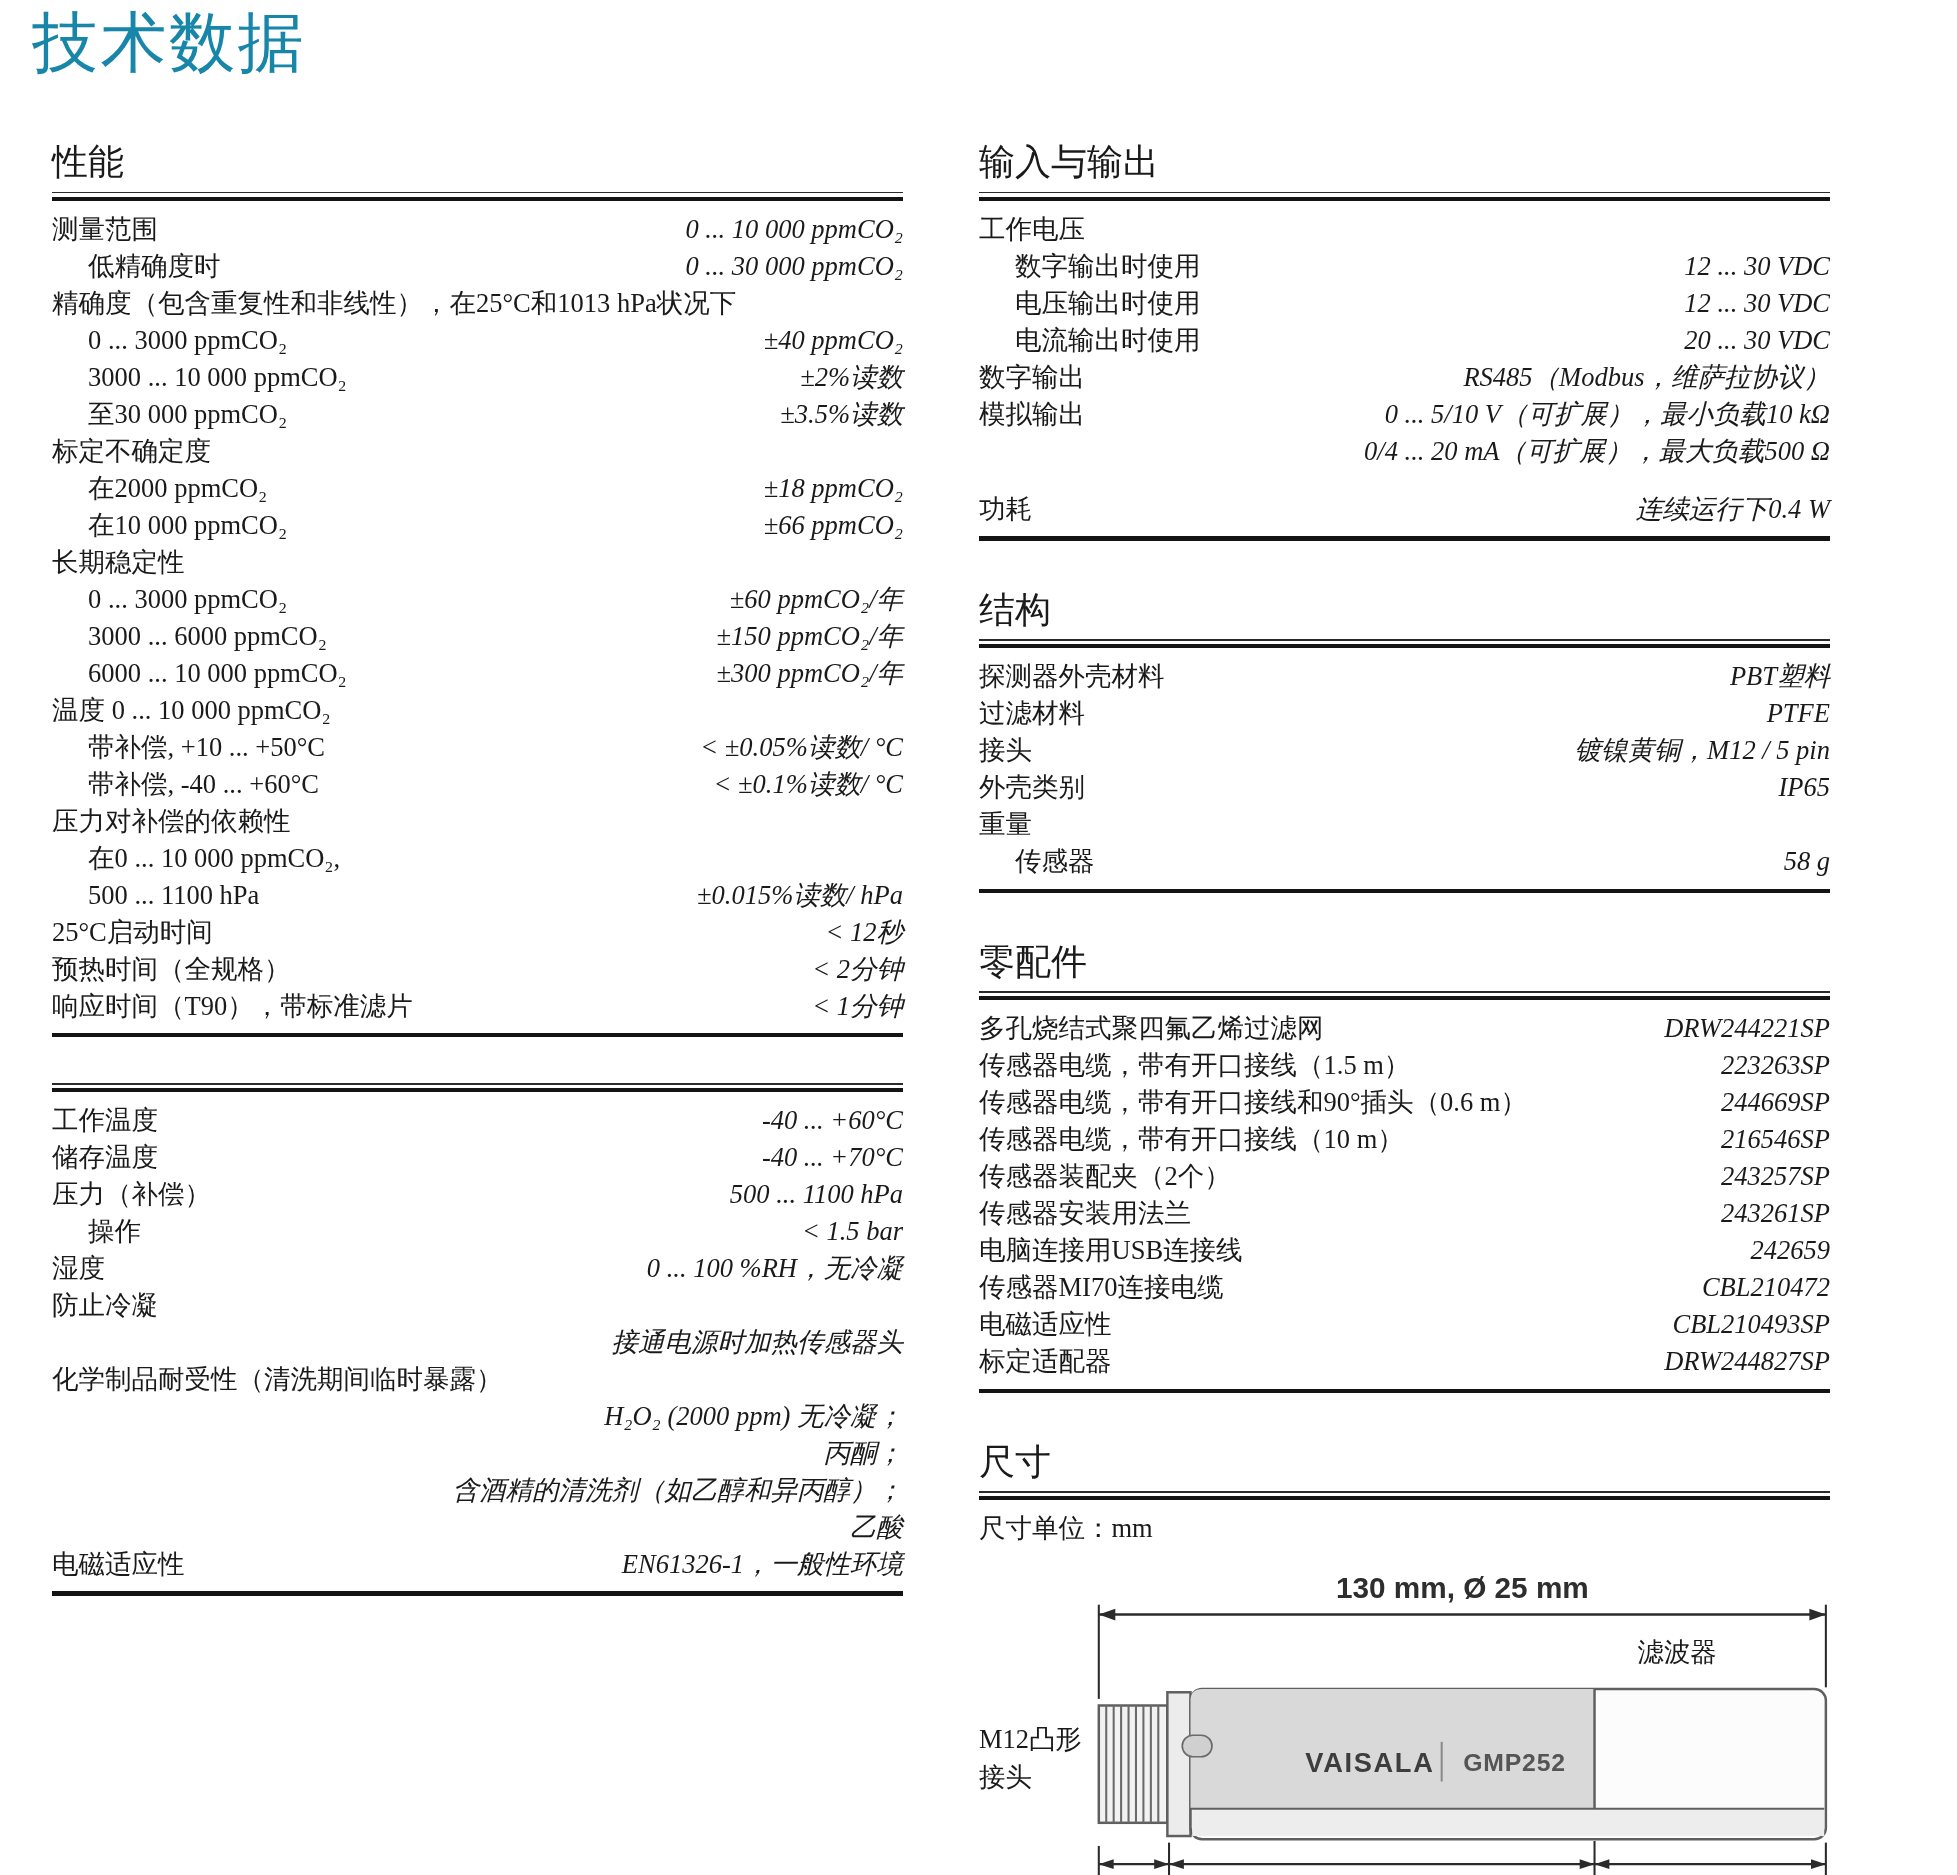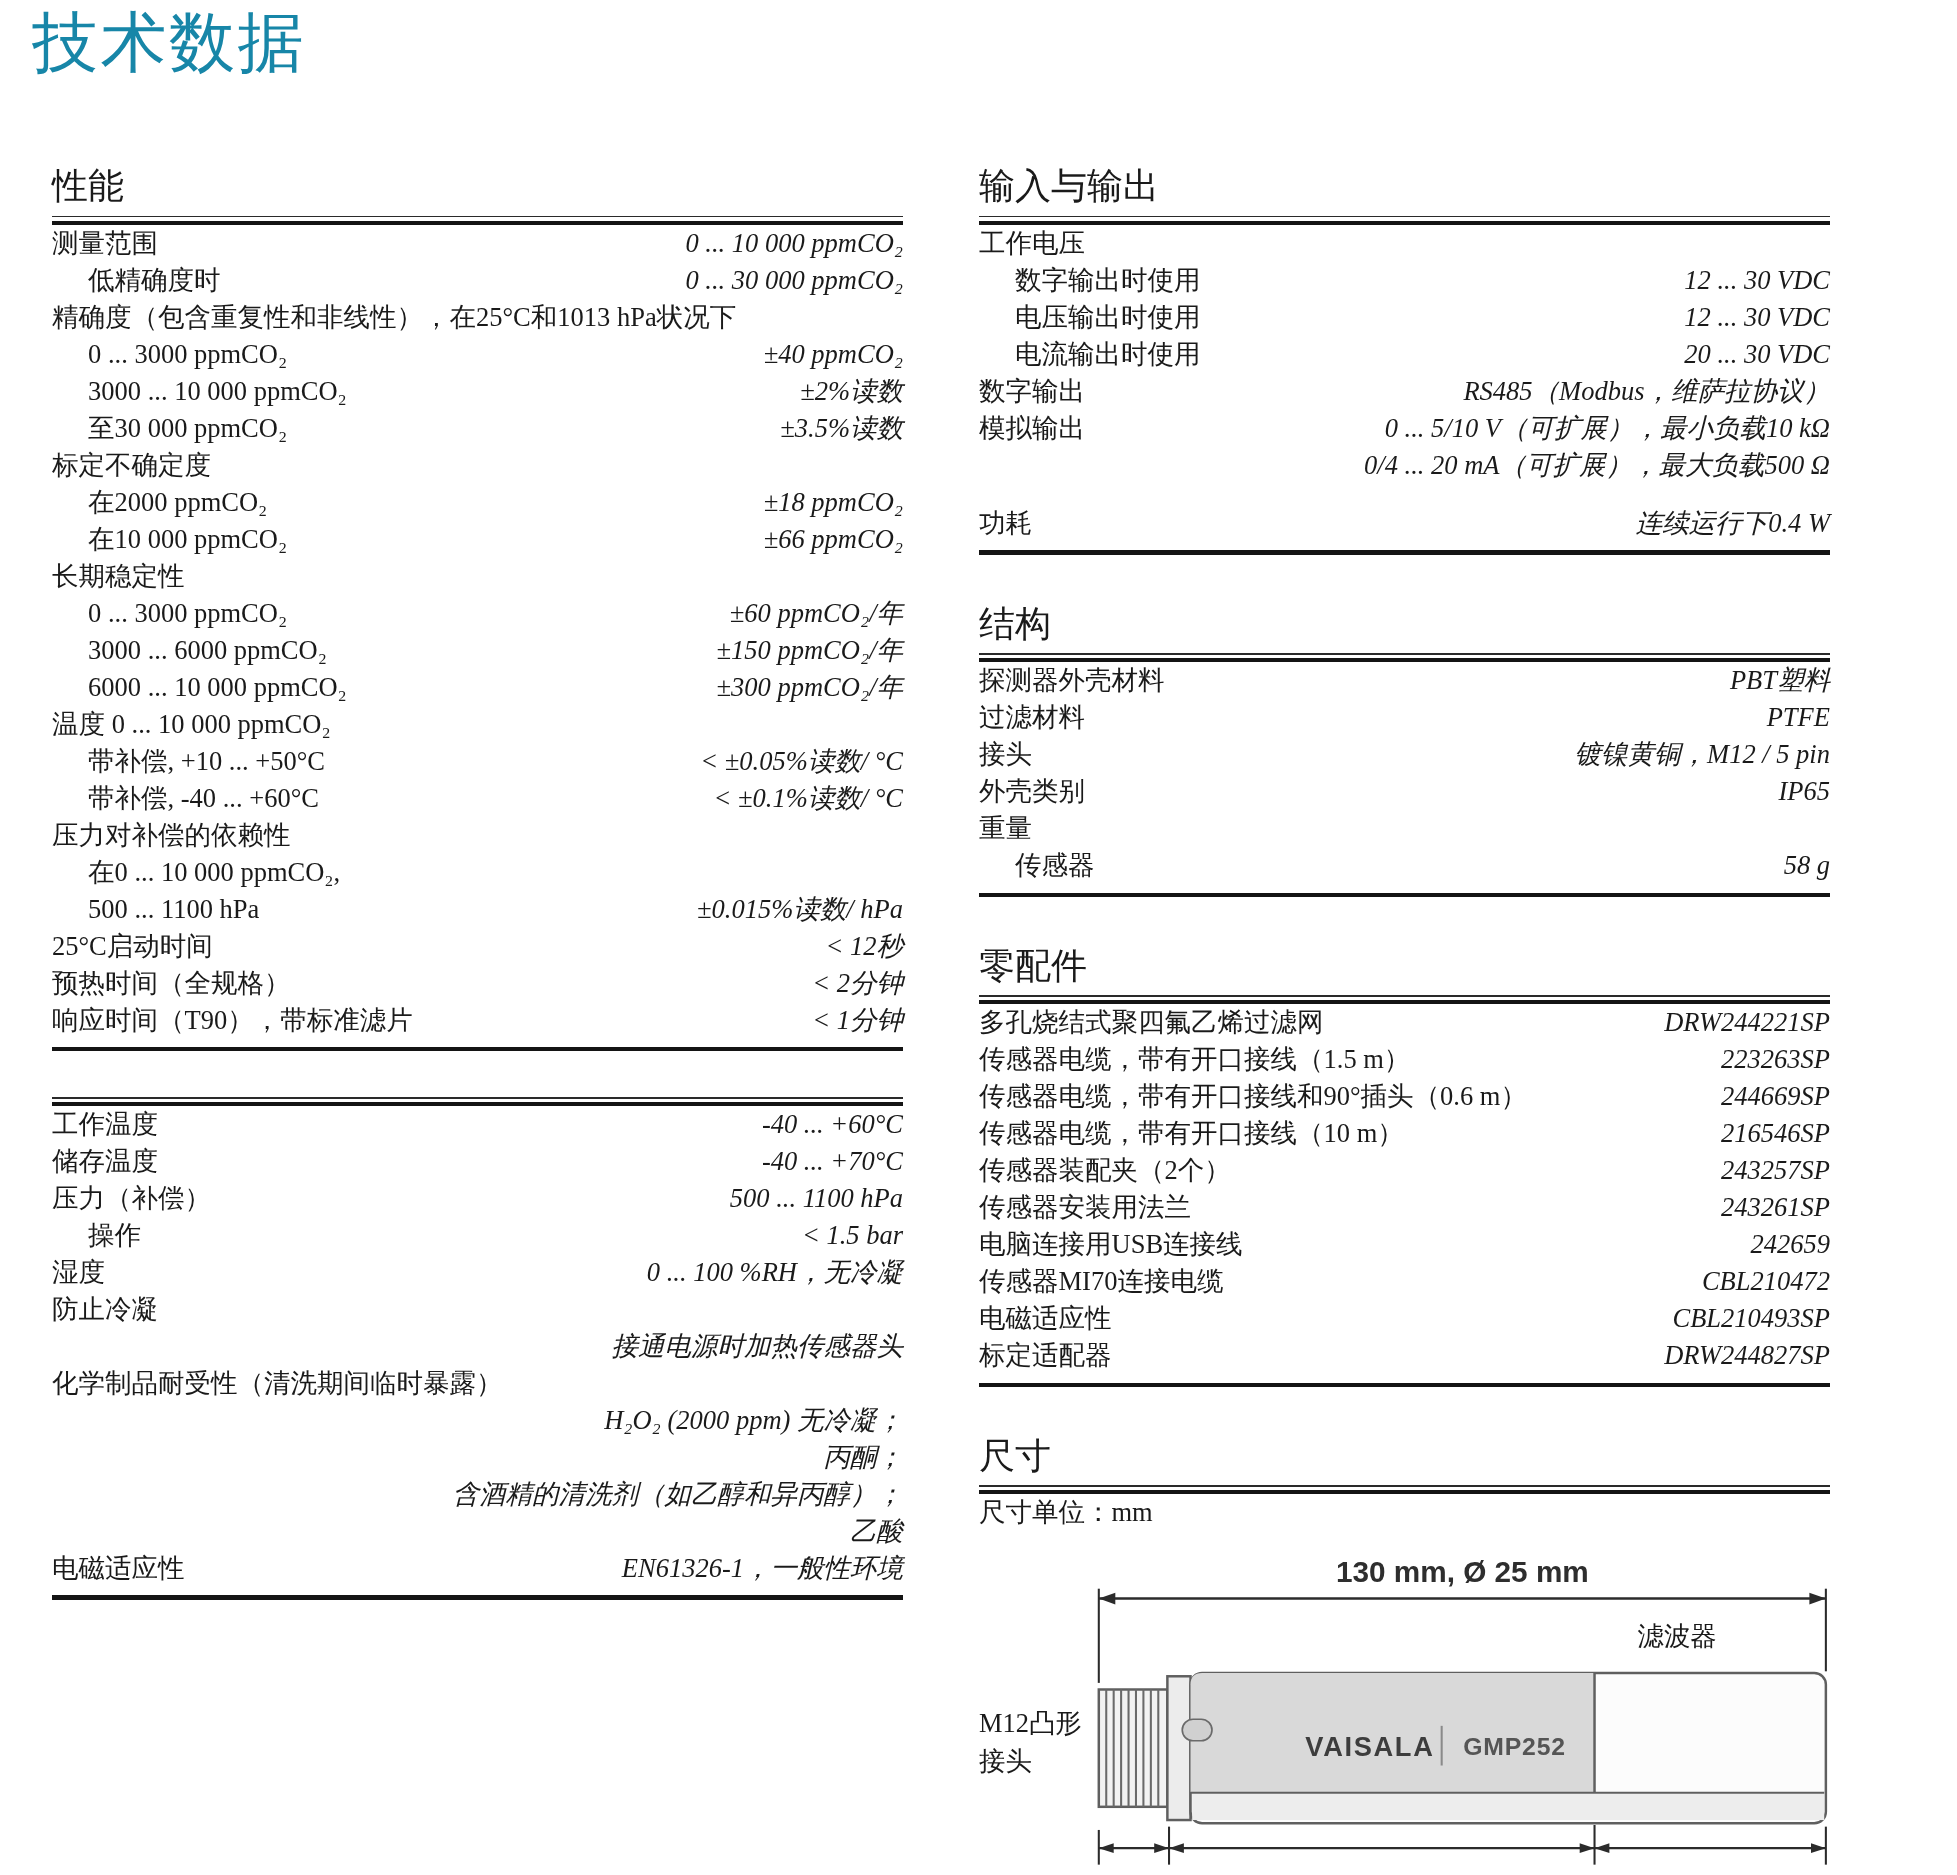--- a/index.html
+++ b/index.html
@@ -14,29 +14,29 @@
     margin:5px 0 0 32px;
     font-size:66px;line-height:76px;
     font-weight:400;letter-spacing:2.5px;
     color:#1786a8;
   }
   .columns{
     display:flex;gap:76px;
     margin:58px 126px 0 52px;
     align-items:flex-start;
   }
-  .col{width:851px;flex:0 0 851px;margin-top:24px;}
+  .col{width:851px;flex:0 0 851px;}
   .section + .section{margin-top:46px;}
   .section-title{
     font-size:36px;line-height:46px;font-weight:400;
     margin:0 0 6.6px 0;
   }
   .rule-double .thin{display:block;height:1.7px;background:#2a2a2a;}
   .rule-double .thick{display:block;height:4.1px;background:#141414;margin-top:3.3px;}
-  .rows{padding-top:0;}
+  .rows{padding-top:10px;}
   .row{
     display:flex;justify-content:space-between;align-items:baseline;
     font-size:26.5px;line-height:37px;
   }
   .row .label{white-space:nowrap;}
   .row .value{margin-left:auto;text-align:right;white-space:nowrap;font-style:italic;}
   .row.indent .label{padding-left:36px;}
   .row.gap-before{margin-top:21.5px;justify-content:center;}
   .rule-bottom{height:4.1px;background:#141414;margin-top:8.3px;}
   .diagram-wrap{margin-top:18px;}

